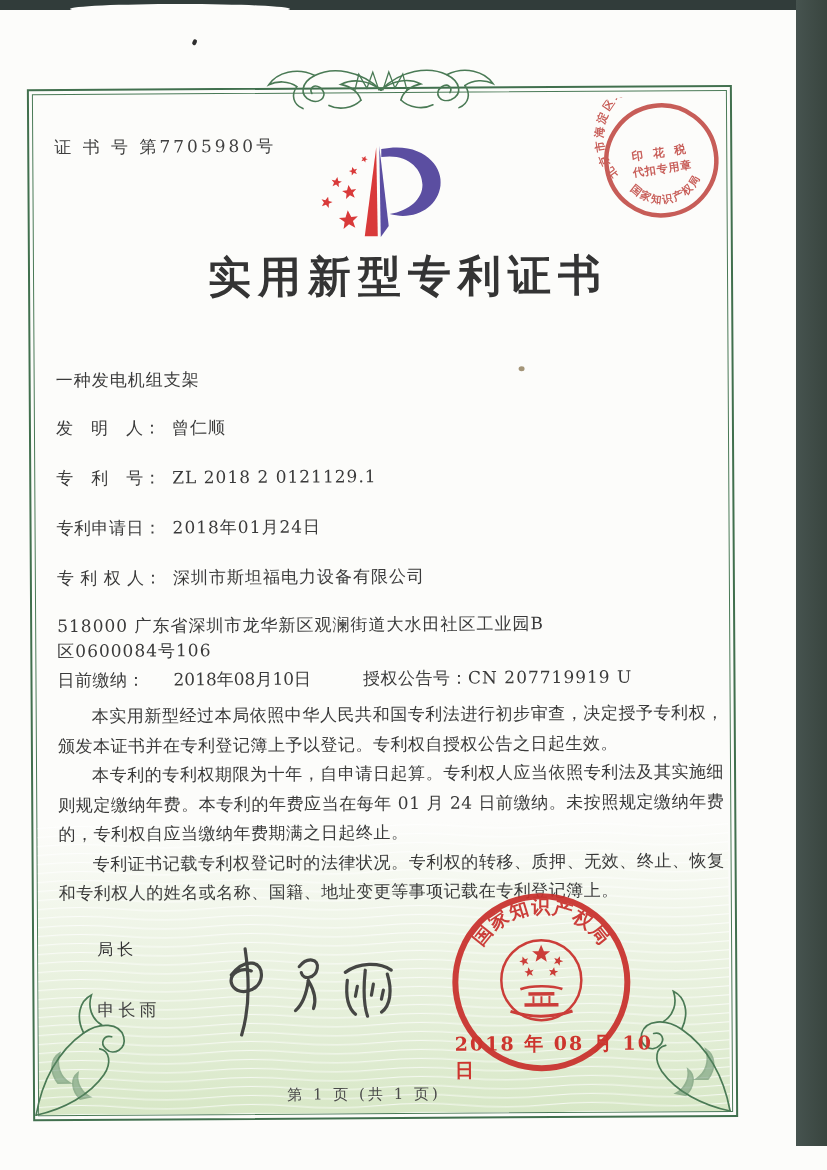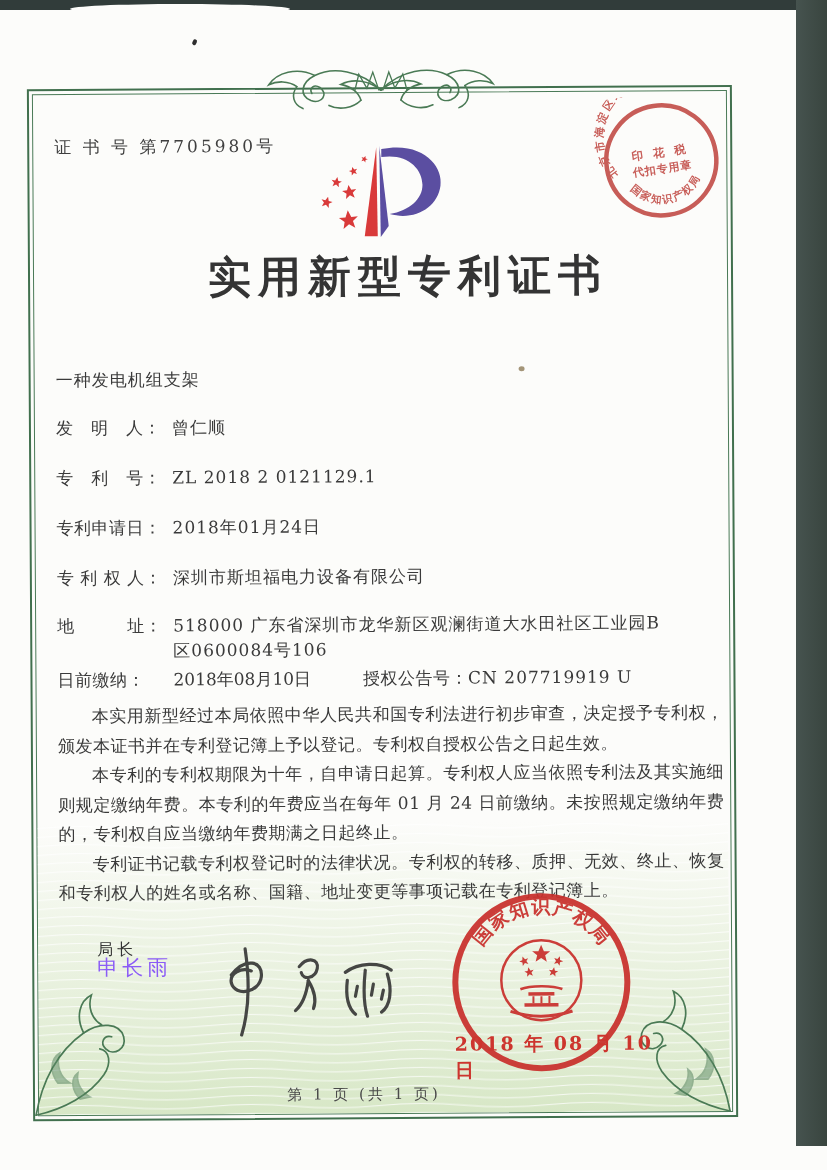--- a/index.html
+++ b/index.html
@@ -36,21 +36,21 @@
   .row-address{top:612px;}  .row-address .f-value{max-width:497px;}
   .row-grant{top:666px;}
   .grant2-label{margin-left:52px;letter-spacing:0.5px;}
   .grant2-value{letter-spacing:1px;}
 
   .paras{position:absolute;left:57px;top:700px;width:666px;}
   .paras p{margin:0;font-size:17px;line-height:29.5px;text-indent:34px;text-align:justify;
            letter-spacing:0.5px;color:#3a3a3a;}
 
   .signer-title{position:absolute;left:95px;top:926px;font-size:16px;letter-spacing:4px;color:#333;margin-top:12px;}
-  .signer-name{position:absolute;left:95px;top:952px;font-size:21px;letter-spacing:4px;color:#8b5cf6;}
+  .signer-name{position:absolute;left:95px;top:997px;font-size:17px;letter-spacing:4px;color:#404040;}
   .signature{position:absolute;left:205px;top:938px;}
 
   .seal{position:absolute;opacity:0.93;}
   .seal-tax{left:596px;top:94px;transform:rotate(-8deg);}
   .seal-office{left:446px;top:888px;}
   .seal-date{position:absolute;left:452px;top:1032px;width:200px;font-size:19px;font-weight:600;
              color:#cd352e;letter-spacing:2px;}
 
   .footer{position:absolute;left:31px;top:1085px;width:660px;text-align:center;
           font-size:15px;letter-spacing:3px;color:#4a4a4a;}
@@ -156,21 +156,20 @@
     </div>
     <div class="f-row row-filing">
       <span class="f-label">专利申请日：</span>
       <span class="f-value">2018年01月24日</span>
     </div>
     <div class="f-row row-patentee">
       <span class="f-label">专 利 权 人：</span>
       <span class="f-value">深圳市斯坦福电力设备有限公司</span>
     </div>
     <div class="f-row row-address">
-      <span class="f-label">地　　　址：</span>
       <span class="f-value">518000 广东省深圳市龙华新区观澜街道大水田社区工业园B区0600084号106</span>
     </div>
     <div class="f-row row-grant">
       <span class="f-label">日前缴纳：</span>
       <span>2018年08月10日</span>
       <span class="grant2-label">授权公告号：</span>
       <span class="grant2-value">CN 207719919 U</span>
     </div>
 
     <div class="paras">

